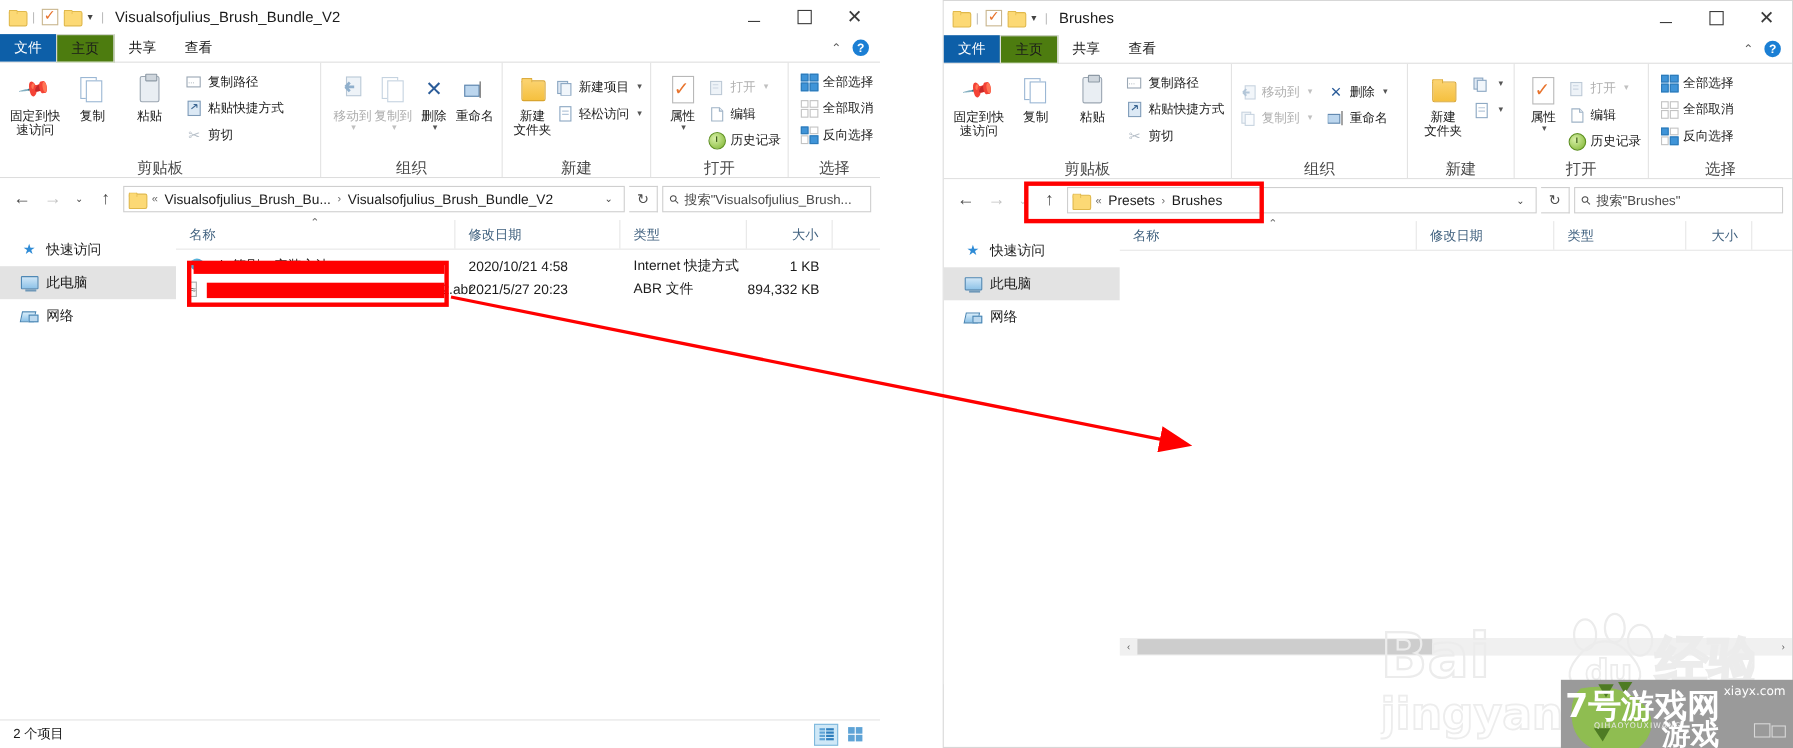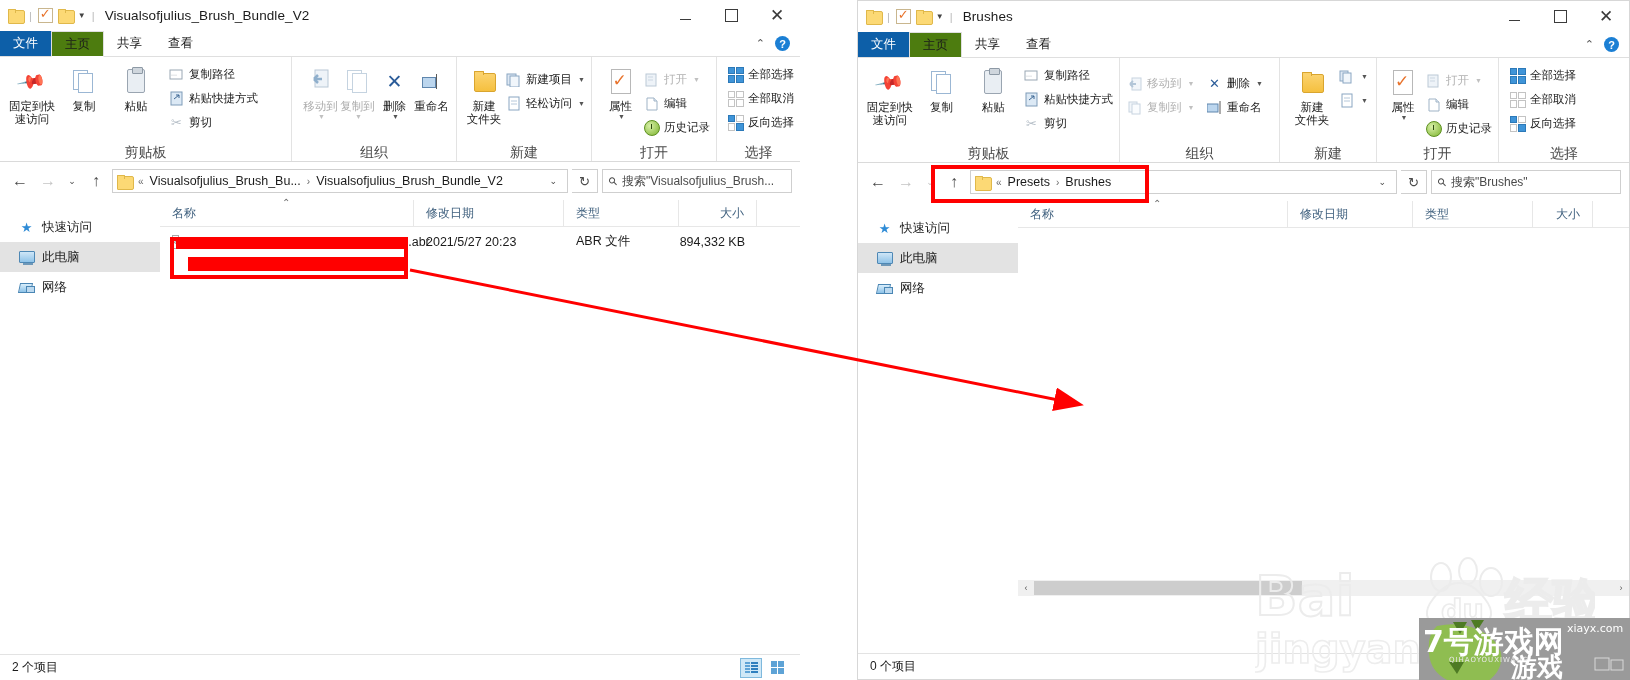--- a/index.html
+++ b/index.html
@@ -561,20 +561,29 @@
             <span>类型</span>
           </div>
           <div class="col num" style="width:78px">
             <span>大小</span>
           </div>
         </div>
 
         <div style="padding-top:4px">
           <div class="filerow">
             <div class="fr-name" style="width:254px">
+              <span class="ic-shortcut"></span>
+              <span>abr笔刷ps安装方法</span>
+            </div>
+            <div class="fr-cell" style="width:150px">2020/10/21 4:58</div>
+            <div class="fr-cell" style="width:115px">Internet 快捷方式</div>
+            <div class="fr-cell num" style="width:78px">1 KB</div>
+          </div>
+          <div class="filerow">
+            <div class="fr-name" style="width:254px">
               <span class="ic-abr">≈</span>
               <span style="margin-left:208px">V2.abr</span>
             </div>
             <div class="fr-cell" style="width:150px">2021/5/27 20:23</div>
             <div class="fr-cell" style="width:115px">ABR 文件</div>
             <div class="fr-cell num" style="width:78px">894,332 KB</div>
           </div>
         </div>
       </div>
     </div>
@@ -911,45 +920,20 @@
         </div>
 
         <div class="hscroll">
           <div class="hs-arrow">‹</div>
           <div class="hs-thumb" style="width:268px"></div>
           <div class="hs-arrow" style="margin-left:auto">›</div>
         </div>
       </div>
     </div>
 
-    <div class="statusbar">
-      <span>0 个项目</span>
-      <div class="view-btns">
-        <div class="vbtn">
-          <span class="vb-details">
-              <i></i>
-              <i></i>
-              <i></i>
-              <i></i>
-              <i></i>
-              <i></i>
-              <i></i>
-              <i></i>
-            </span>
-        </div>
-        <div class="vbtn">
-          <span class="vb-tiles">
-              <i></i>
-              <i></i>
-              <i></i>
-              <i></i>
-            </span>
-        </div>
-      </div>
-    </div>
   </div>
 
   <div class="wm-baidu" style="left:1255px;top:555px;">
     <svg width="340" height="120" viewBox="0 0 340 120">
       <text x="0" y="60" font-size="56" fill="none" stroke="#ececec" stroke-width="2" font-family="'DejaVu Sans',sans-serif" font-weight="bold">Bai</text>
       <ellipse cx="186" cy="22" rx="10" ry="14" fill="none" stroke="#ececec" stroke-width="2"></ellipse>
       <ellipse cx="213" cy="16" rx="9" ry="13" fill="none" stroke="#ececec" stroke-width="2"></ellipse>
       <ellipse cx="236" cy="27" rx="11" ry="14" fill="none" stroke="#ececec" stroke-width="2"></ellipse>
       <path d="M178 44 q-14 18 4 28 q22 10 44 0 q18 -10 4 -28 q-12 -16 -26 -16 q-14 0 -26 16 z" fill="none" stroke="#ececec" stroke-width="2"></path>
       <text x="186" y="66" font-size="30" fill="none" stroke="#ececec" stroke-width="1.6" font-family="'DejaVu Sans',sans-serif" font-weight="bold">du</text>

